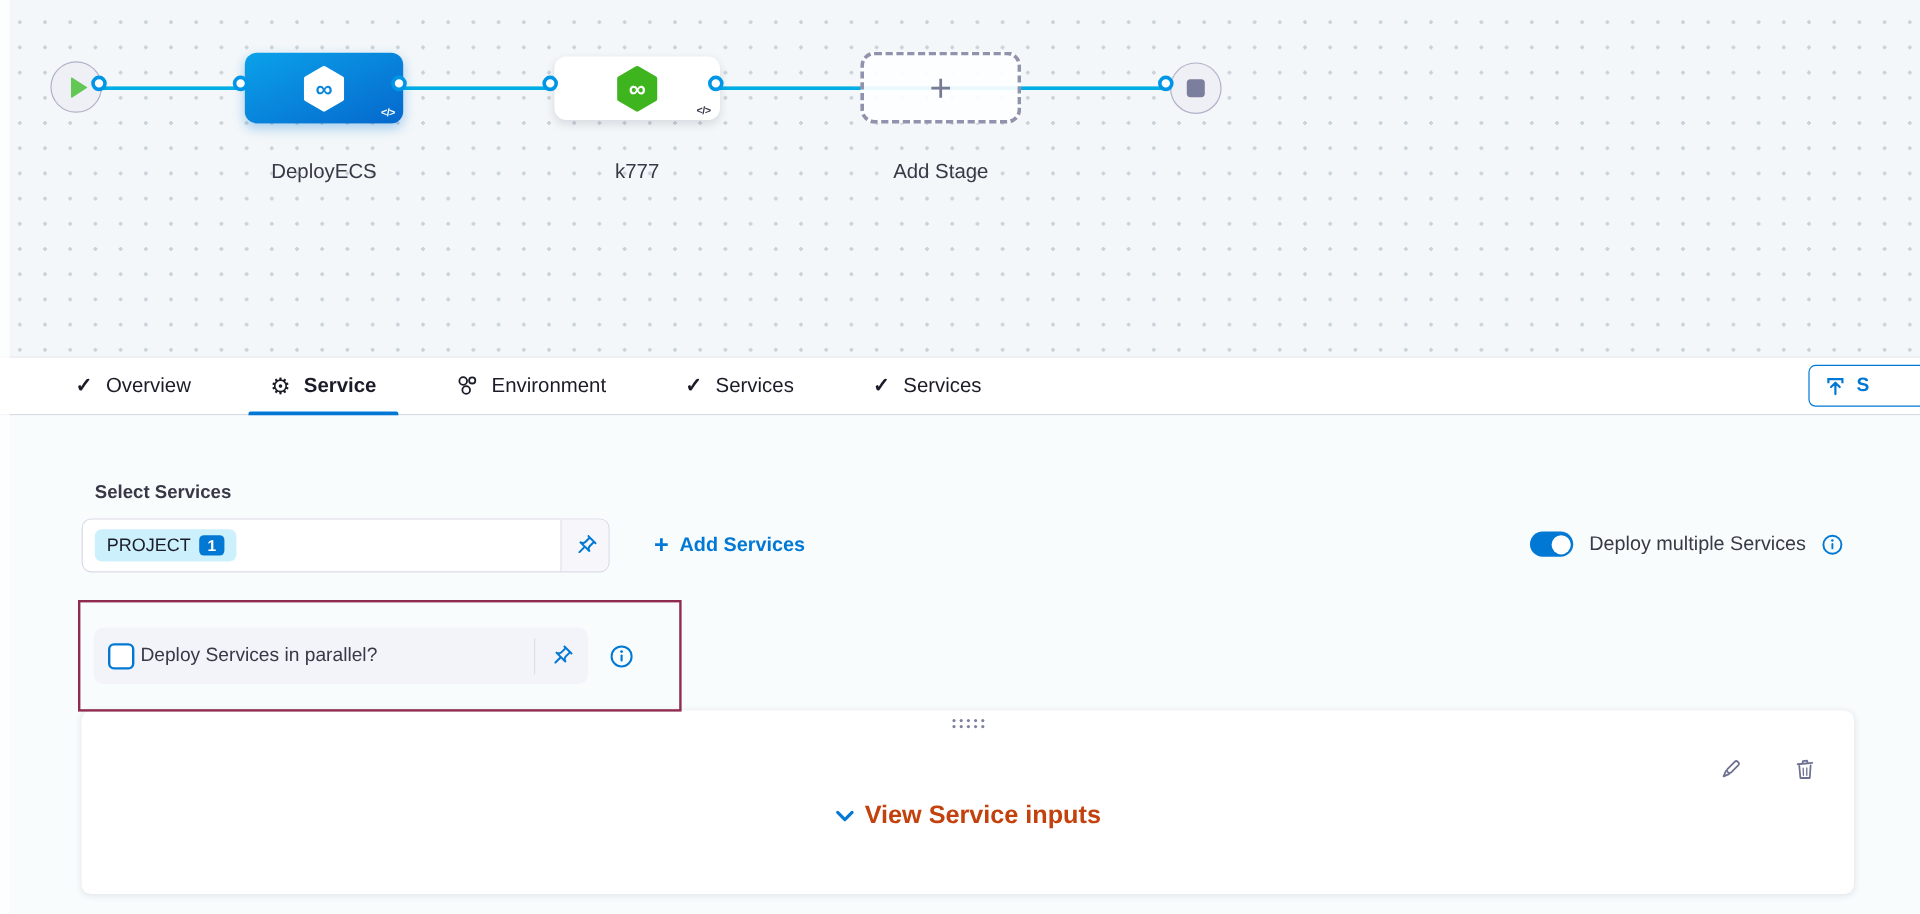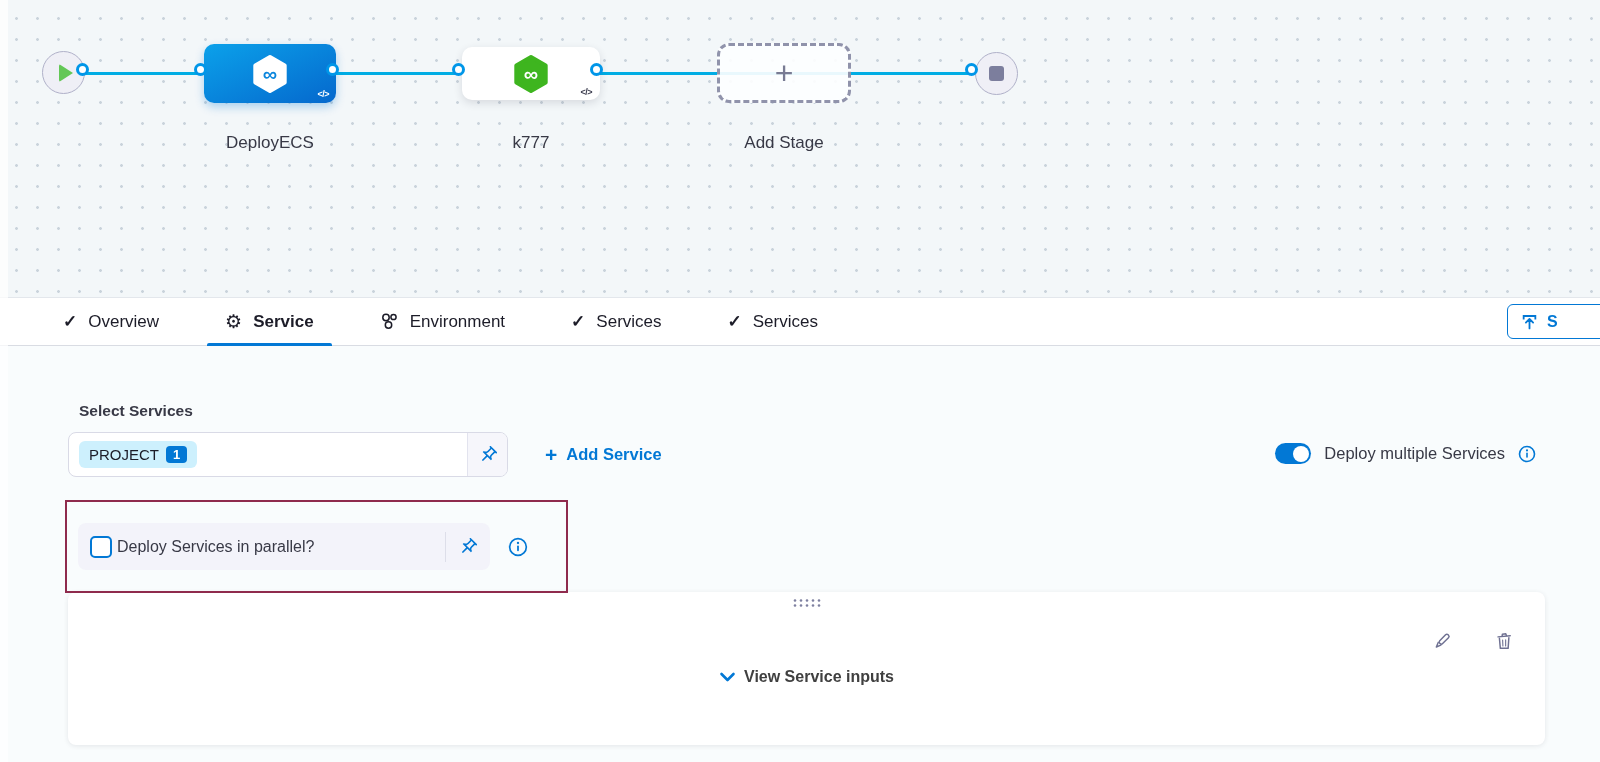--- a/index.html
+++ b/index.html
@@ -107,21 +107,21 @@
   .service-card {
     position:absolute; left:68px; top:592px; width:1477px; height:153px;
     background:#fff; border-radius:8px; box-shadow:0 1px 5px rgba(40,41,61,.10);
   }
   .drag-handle { position:absolute; top:5px; left:50%; transform:translateX(-50%); cursor:grab; }
   .service-info { position:absolute; left:30px; top:24px; display:flex; gap:17px; align-items:center; }
   .service-name { font-size:17px; color:#0278d5; font-weight:500; cursor:pointer; }
   .service-id { font-size:14px; color:#6b6d85; margin-top:5px; }
   .card-actions { position:absolute; right:30px; top:38px; display:flex; gap:40px; }
   .icon-btn { cursor:pointer; }
-  .view-inputs { position:absolute; top:76px; left:50%; transform:translateX(-50%); display:flex; align-items:center; gap:9px; color:#404040; font-weight:700; font-size:16px; cursor:pointer; white-space:nowrap; }
+  .view-inputs { position:absolute; top:76px; left:50%; transform:translateX(-50%); display:flex; align-items:center; gap:9px; color:#c2410c; font-weight:700; font-size:21px; cursor:pointer; white-space:nowrap; }
 
   svg { display:block; }
 </style>
 </head>
 <body>
 
 <div class="page">
 
   <div class="canvas">
 
@@ -215,21 +215,21 @@
     </div>
     <div class="pin-section">
       <svg width="20" height="20" viewBox="0 0 24 24">
         <path transform="rotate(45 12 12)" fill="#0278d5" d="M14 4v5c0 1.12.37 2.16 1 3H9c.65-.86 1-1.9 1-3V4h4m3-2H7c-.55 0-1 .45-1 1s.45 1 1 1h1v5c0 1.66-1.34 3-3 3v2h5.97v7l1 1 1-1v-7H19v-2c-1.66 0-3-1.34-3-3V4h1c.55 0 1-.45 1-1s-.45-1-1-1z"></path>
       </svg>
     </div>
   </div>
 
   <div class="add-service">
     <span class="plus">+</span>
-    <span>Add Service</span>
+    <span>Add Services</span>
   </div>
 
   <div class="multi-toggle">
     <div class="toggle">
       <div class="knob"></div>
     </div>
     <span class="toggle-label">Deploy multiple Services</span>
     <svg width="18" height="18" viewBox="0 0 18 18">
       <circle cx="9" cy="9" r="7.5" fill="none" stroke="#0278d5" stroke-width="1.6"></circle>
       <circle cx="9" cy="5.4" r="1.05" fill="#0278d5"></circle>

